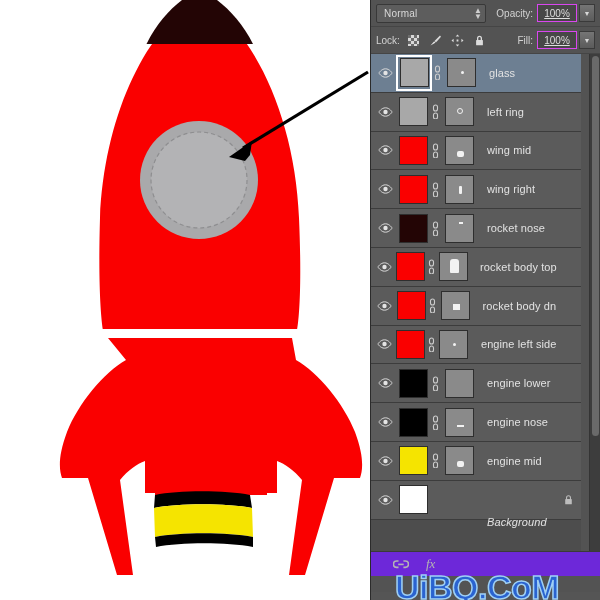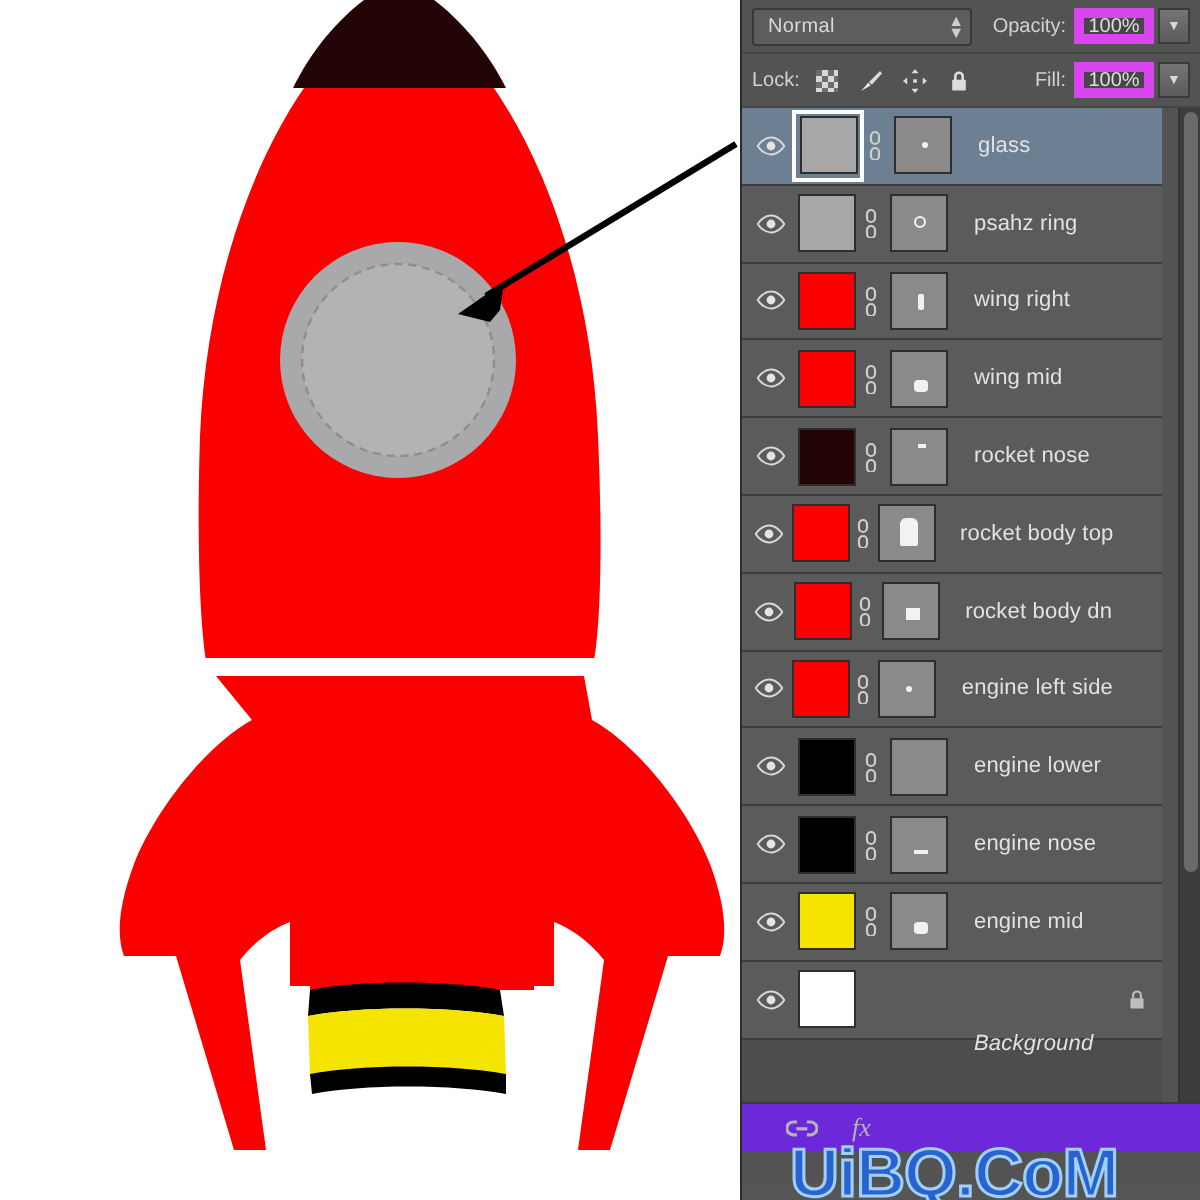--- a/index.html
+++ b/index.html
@@ -48,23 +48,23 @@
     position: relative;
   }
   .blend-select .lbl { flex: 1; letter-spacing: .2px; }
   .spin-arrows {
     display: flex; flex-direction: column; align-items: center;
     gap: 1px; color: #cfcfcf; line-height: 5px; font-size: 8px;
   }
   .ctl-label { color: #d2d2d2; font-size: 10px; margin-left: auto; padding-right: 4px; }
   .num-field {
     width: 40px; height: 18px;
-    background: #474747; border: 5px solid #d946ef;
+    background: #474747; border: 1px solid #d946ef;
     color: #dedede; font-size: 10px;
-    display: flex; align-items: center; justify-content: center;
+    display: flex; align-items: center; justify-content: center; text-decoration: underline;
   }
   .num-drop {
     width: 16px; height: 18px; margin-left: 2px;
     background: linear-gradient(#757575,#5b5b5b);
     border: 1px solid #3a3a3a;
     display: flex; align-items: center; justify-content: center;
     color: #d8d8d8; font-size: 7px;
   }
   .lock-label { color: #d2d2d2; font-size: 10px; margin-right: 7px; }
   .lock-icons { display: flex; align-items: center; gap: 9px; }
@@ -298,69 +298,69 @@
             <svg width="9" height="15" viewBox="0 0 9 15">
               <path d="M4.5 1 a2 2 0 0 1 2 2 v2 a2 2 0 0 1 -4 0 v-2 a2 2 0 0 1 2 -2 z" fill="none" stroke="#cdcdcd" stroke-width="1.1"></path>
               <path d="M4.5 9 a2 2 0 0 1 2 2 v2 a2 2 0 0 1 -4 0 v-2 a2 2 0 0 1 2 -2 z" fill="none" stroke="#cdcdcd" stroke-width="1.1"></path>
             </svg>
           </span>
           <span class="mask-wrap">
             <span class="mask-thumb">
               <span class="mask-shape" style="left:11px;top:10px;width:6px;height:6px;border-radius:50%;background:transparent;border:1.5px solid #f2f2f2"></span>
             </span>
           </span>
-          <span class="layer-name">psahz ring</span>
+          <span class="layer-name">left ring</span>
           <span class="row-lock"></span>
         </div>
         <div class="layer-row">
           <span class="eye-cell">
             <svg width="15" height="10" viewBox="0 0 15 10">
               <path d="M7.5 0.8 C3.4 0.8 0.9 5 0.9 5 C0.9 5 3.4 9.2 7.5 9.2 C11.6 9.2 14.1 5 14.1 5 C14.1 5 11.6 0.8 7.5 0.8 Z" fill="none" stroke="#d9d9d9" stroke-width="1"></path>
               <circle cx="7.5" cy="5" r="2.2" fill="#e4e4e4"></circle>
             </svg>
           </span>
           <span class="thumb-wrap">
             <span class="thumb" style="background:#fa0000"></span>
           </span>
           <span class="link-cell">
             <svg width="9" height="15" viewBox="0 0 9 15">
               <path d="M4.5 1 a2 2 0 0 1 2 2 v2 a2 2 0 0 1 -4 0 v-2 a2 2 0 0 1 2 -2 z" fill="none" stroke="#cdcdcd" stroke-width="1.1"></path>
               <path d="M4.5 9 a2 2 0 0 1 2 2 v2 a2 2 0 0 1 -4 0 v-2 a2 2 0 0 1 2 -2 z" fill="none" stroke="#cdcdcd" stroke-width="1.1"></path>
             </svg>
           </span>
           <span class="mask-wrap">
             <span class="mask-thumb">
+              <span class="mask-shape" style="left:11px;top:14px;width:7px;height:6px;border-radius:2px"></span>
+            </span>
+          </span>
+          <span class="layer-name">wing mid</span>
+          <span class="row-lock"></span>
+        </div>
+        <div class="layer-row">
+          <span class="eye-cell">
+            <svg width="15" height="10" viewBox="0 0 15 10">
+              <path d="M7.5 0.8 C3.4 0.8 0.9 5 0.9 5 C0.9 5 3.4 9.2 7.5 9.2 C11.6 9.2 14.1 5 14.1 5 C14.1 5 11.6 0.8 7.5 0.8 Z" fill="none" stroke="#d9d9d9" stroke-width="1"></path>
+              <circle cx="7.5" cy="5" r="2.2" fill="#e4e4e4"></circle>
+            </svg>
+          </span>
+          <span class="thumb-wrap">
+            <span class="thumb" style="background:#fa0000"></span>
+          </span>
+          <span class="link-cell">
+            <svg width="9" height="15" viewBox="0 0 9 15">
+              <path d="M4.5 1 a2 2 0 0 1 2 2 v2 a2 2 0 0 1 -4 0 v-2 a2 2 0 0 1 2 -2 z" fill="none" stroke="#cdcdcd" stroke-width="1.1"></path>
+              <path d="M4.5 9 a2 2 0 0 1 2 2 v2 a2 2 0 0 1 -4 0 v-2 a2 2 0 0 1 2 -2 z" fill="none" stroke="#cdcdcd" stroke-width="1.1"></path>
+            </svg>
+          </span>
+          <span class="mask-wrap">
+            <span class="mask-thumb">
               <span class="mask-shape" style="left:13px;top:10px;width:3px;height:8px;border-radius:1px"></span>
             </span>
           </span>
           <span class="layer-name">wing right</span>
-          <span class="row-lock"></span>
-        </div>
-        <div class="layer-row">
-          <span class="eye-cell">
-            <svg width="15" height="10" viewBox="0 0 15 10">
-              <path d="M7.5 0.8 C3.4 0.8 0.9 5 0.9 5 C0.9 5 3.4 9.2 7.5 9.2 C11.6 9.2 14.1 5 14.1 5 C14.1 5 11.6 0.8 7.5 0.8 Z" fill="none" stroke="#d9d9d9" stroke-width="1"></path>
-              <circle cx="7.5" cy="5" r="2.2" fill="#e4e4e4"></circle>
-            </svg>
-          </span>
-          <span class="thumb-wrap">
-            <span class="thumb" style="background:#fa0000"></span>
-          </span>
-          <span class="link-cell">
-            <svg width="9" height="15" viewBox="0 0 9 15">
-              <path d="M4.5 1 a2 2 0 0 1 2 2 v2 a2 2 0 0 1 -4 0 v-2 a2 2 0 0 1 2 -2 z" fill="none" stroke="#cdcdcd" stroke-width="1.1"></path>
-              <path d="M4.5 9 a2 2 0 0 1 2 2 v2 a2 2 0 0 1 -4 0 v-2 a2 2 0 0 1 2 -2 z" fill="none" stroke="#cdcdcd" stroke-width="1.1"></path>
-            </svg>
-          </span>
-          <span class="mask-wrap">
-            <span class="mask-thumb">
-              <span class="mask-shape" style="left:11px;top:14px;width:7px;height:6px;border-radius:2px"></span>
-            </span>
-          </span>
-          <span class="layer-name">wing mid</span>
           <span class="row-lock"></span>
         </div>
         <div class="layer-row">
           <span class="eye-cell">
             <svg width="15" height="10" viewBox="0 0 15 10">
               <path d="M7.5 0.8 C3.4 0.8 0.9 5 0.9 5 C0.9 5 3.4 9.2 7.5 9.2 C11.6 9.2 14.1 5 14.1 5 C14.1 5 11.6 0.8 7.5 0.8 Z" fill="none" stroke="#d9d9d9" stroke-width="1"></path>
               <circle cx="7.5" cy="5" r="2.2" fill="#e4e4e4"></circle>
             </svg>
           </span>
           <span class="thumb-wrap">

